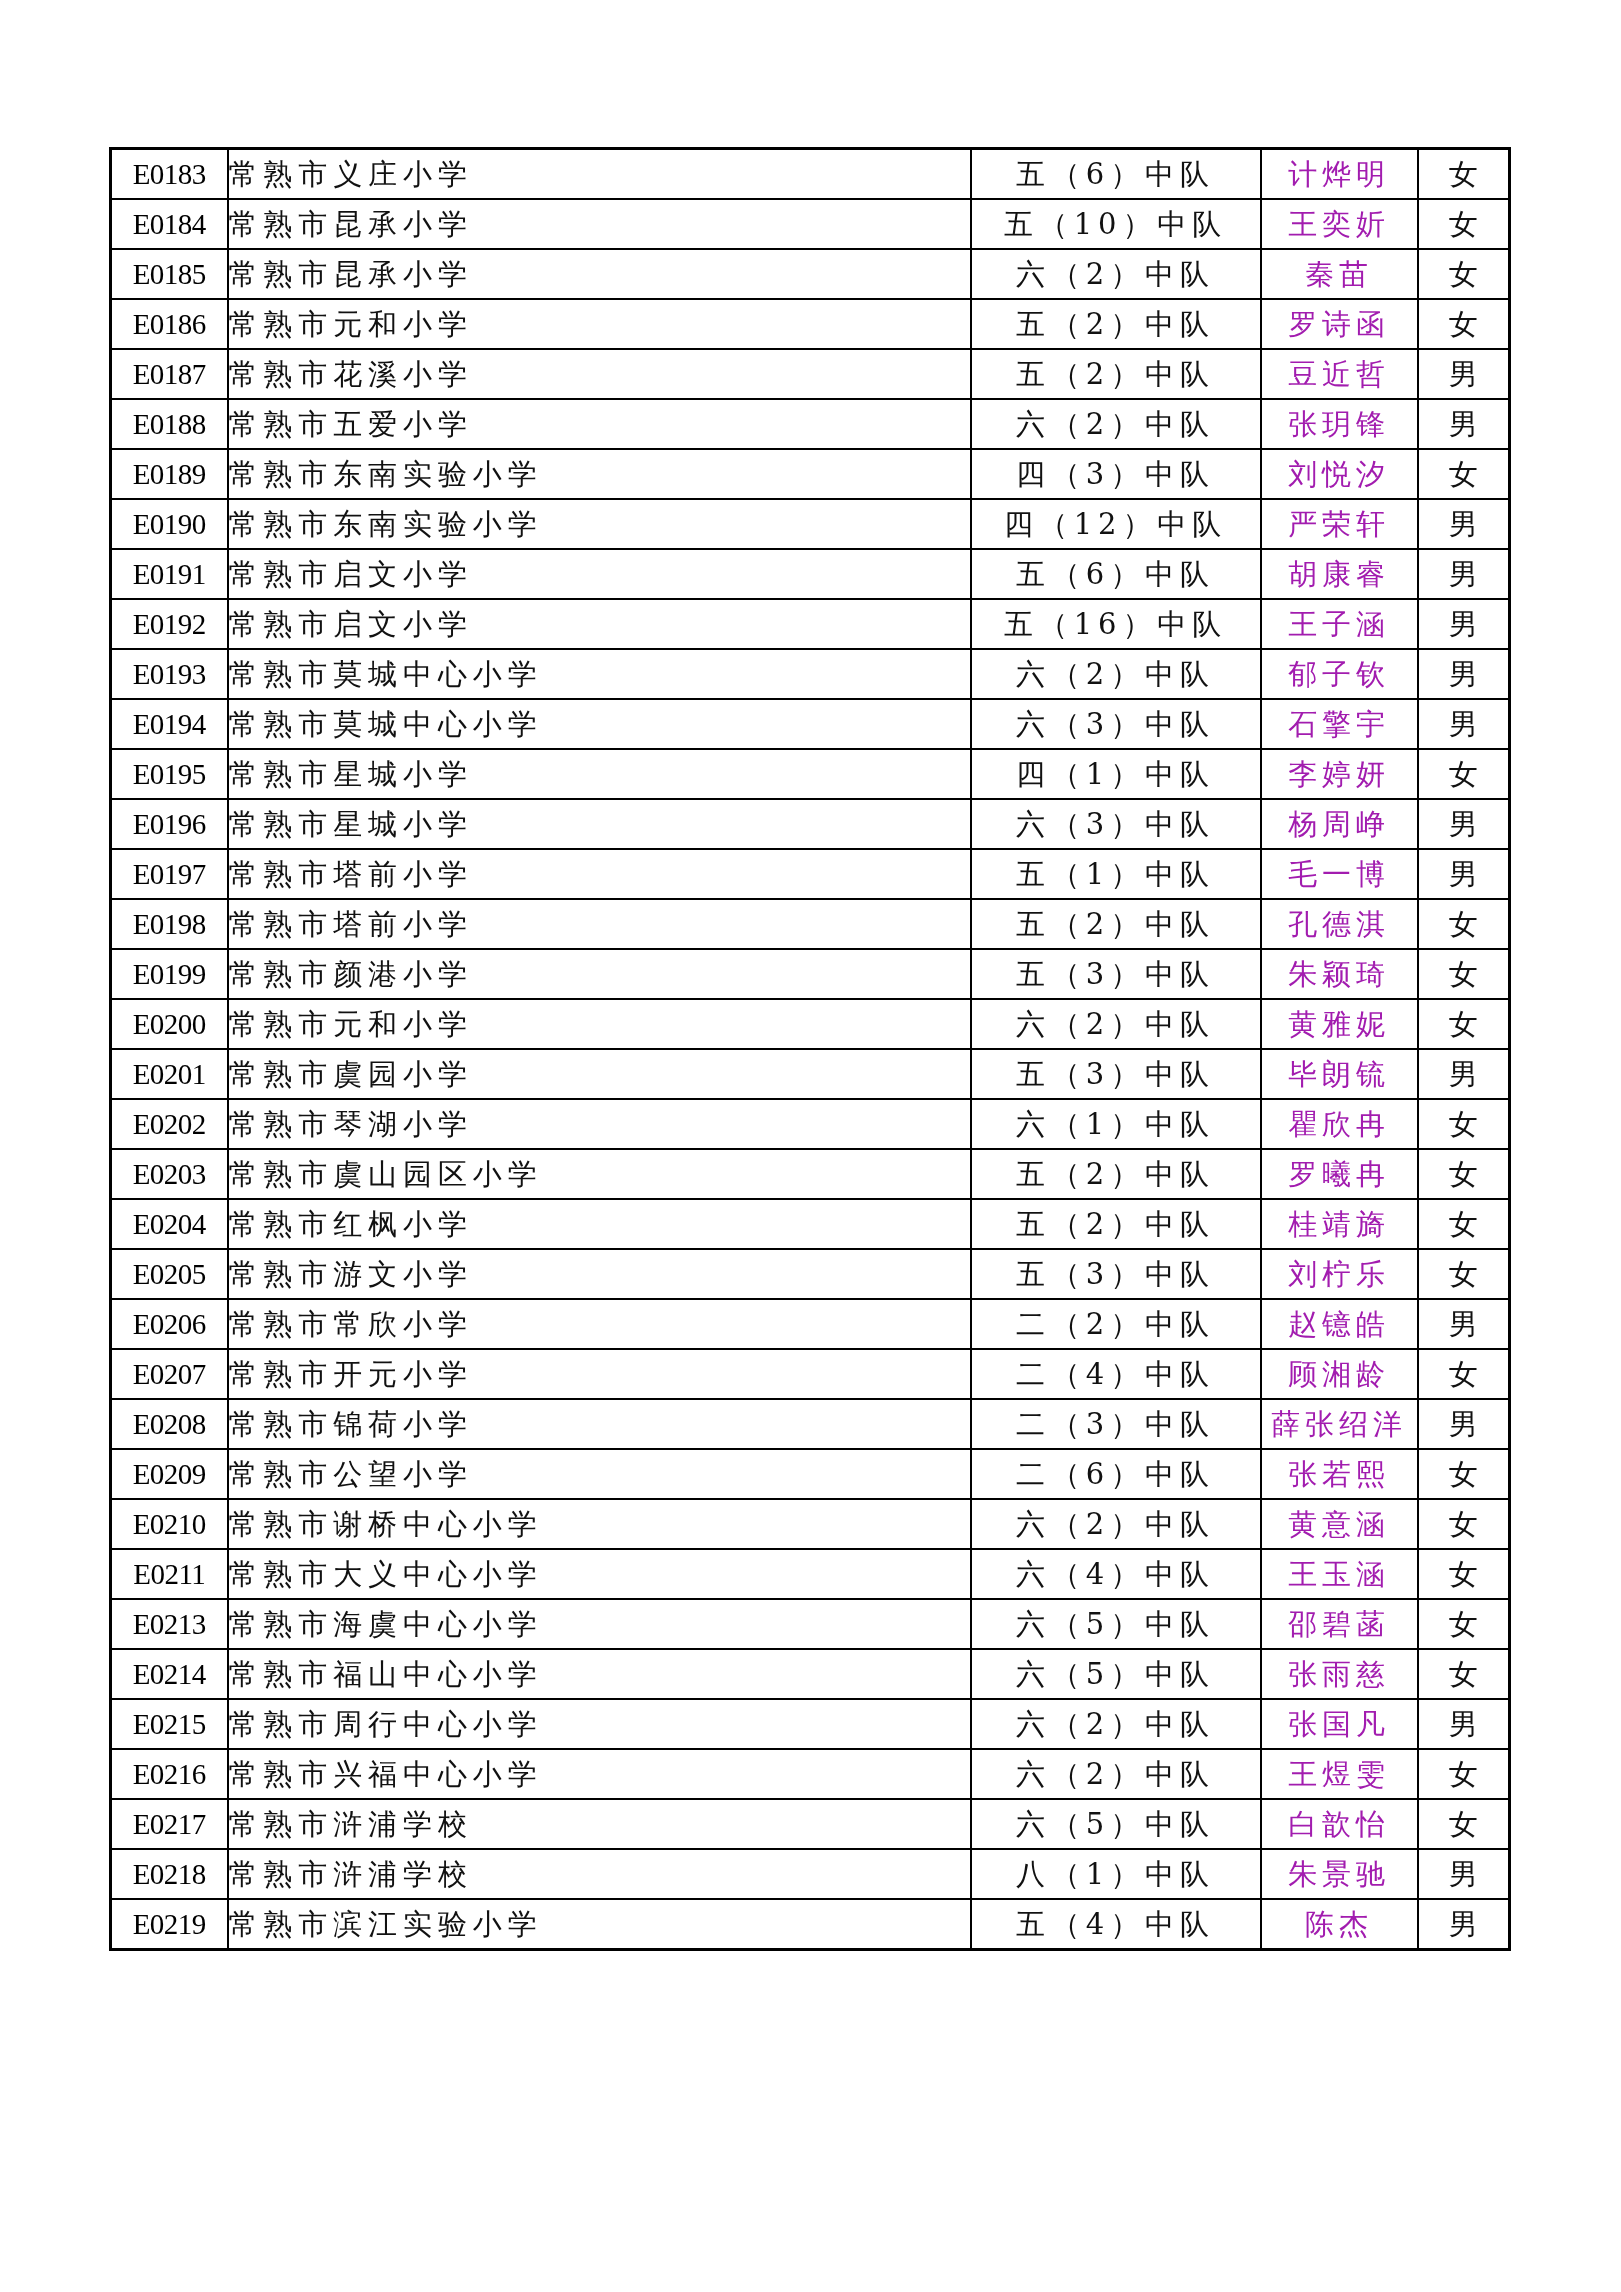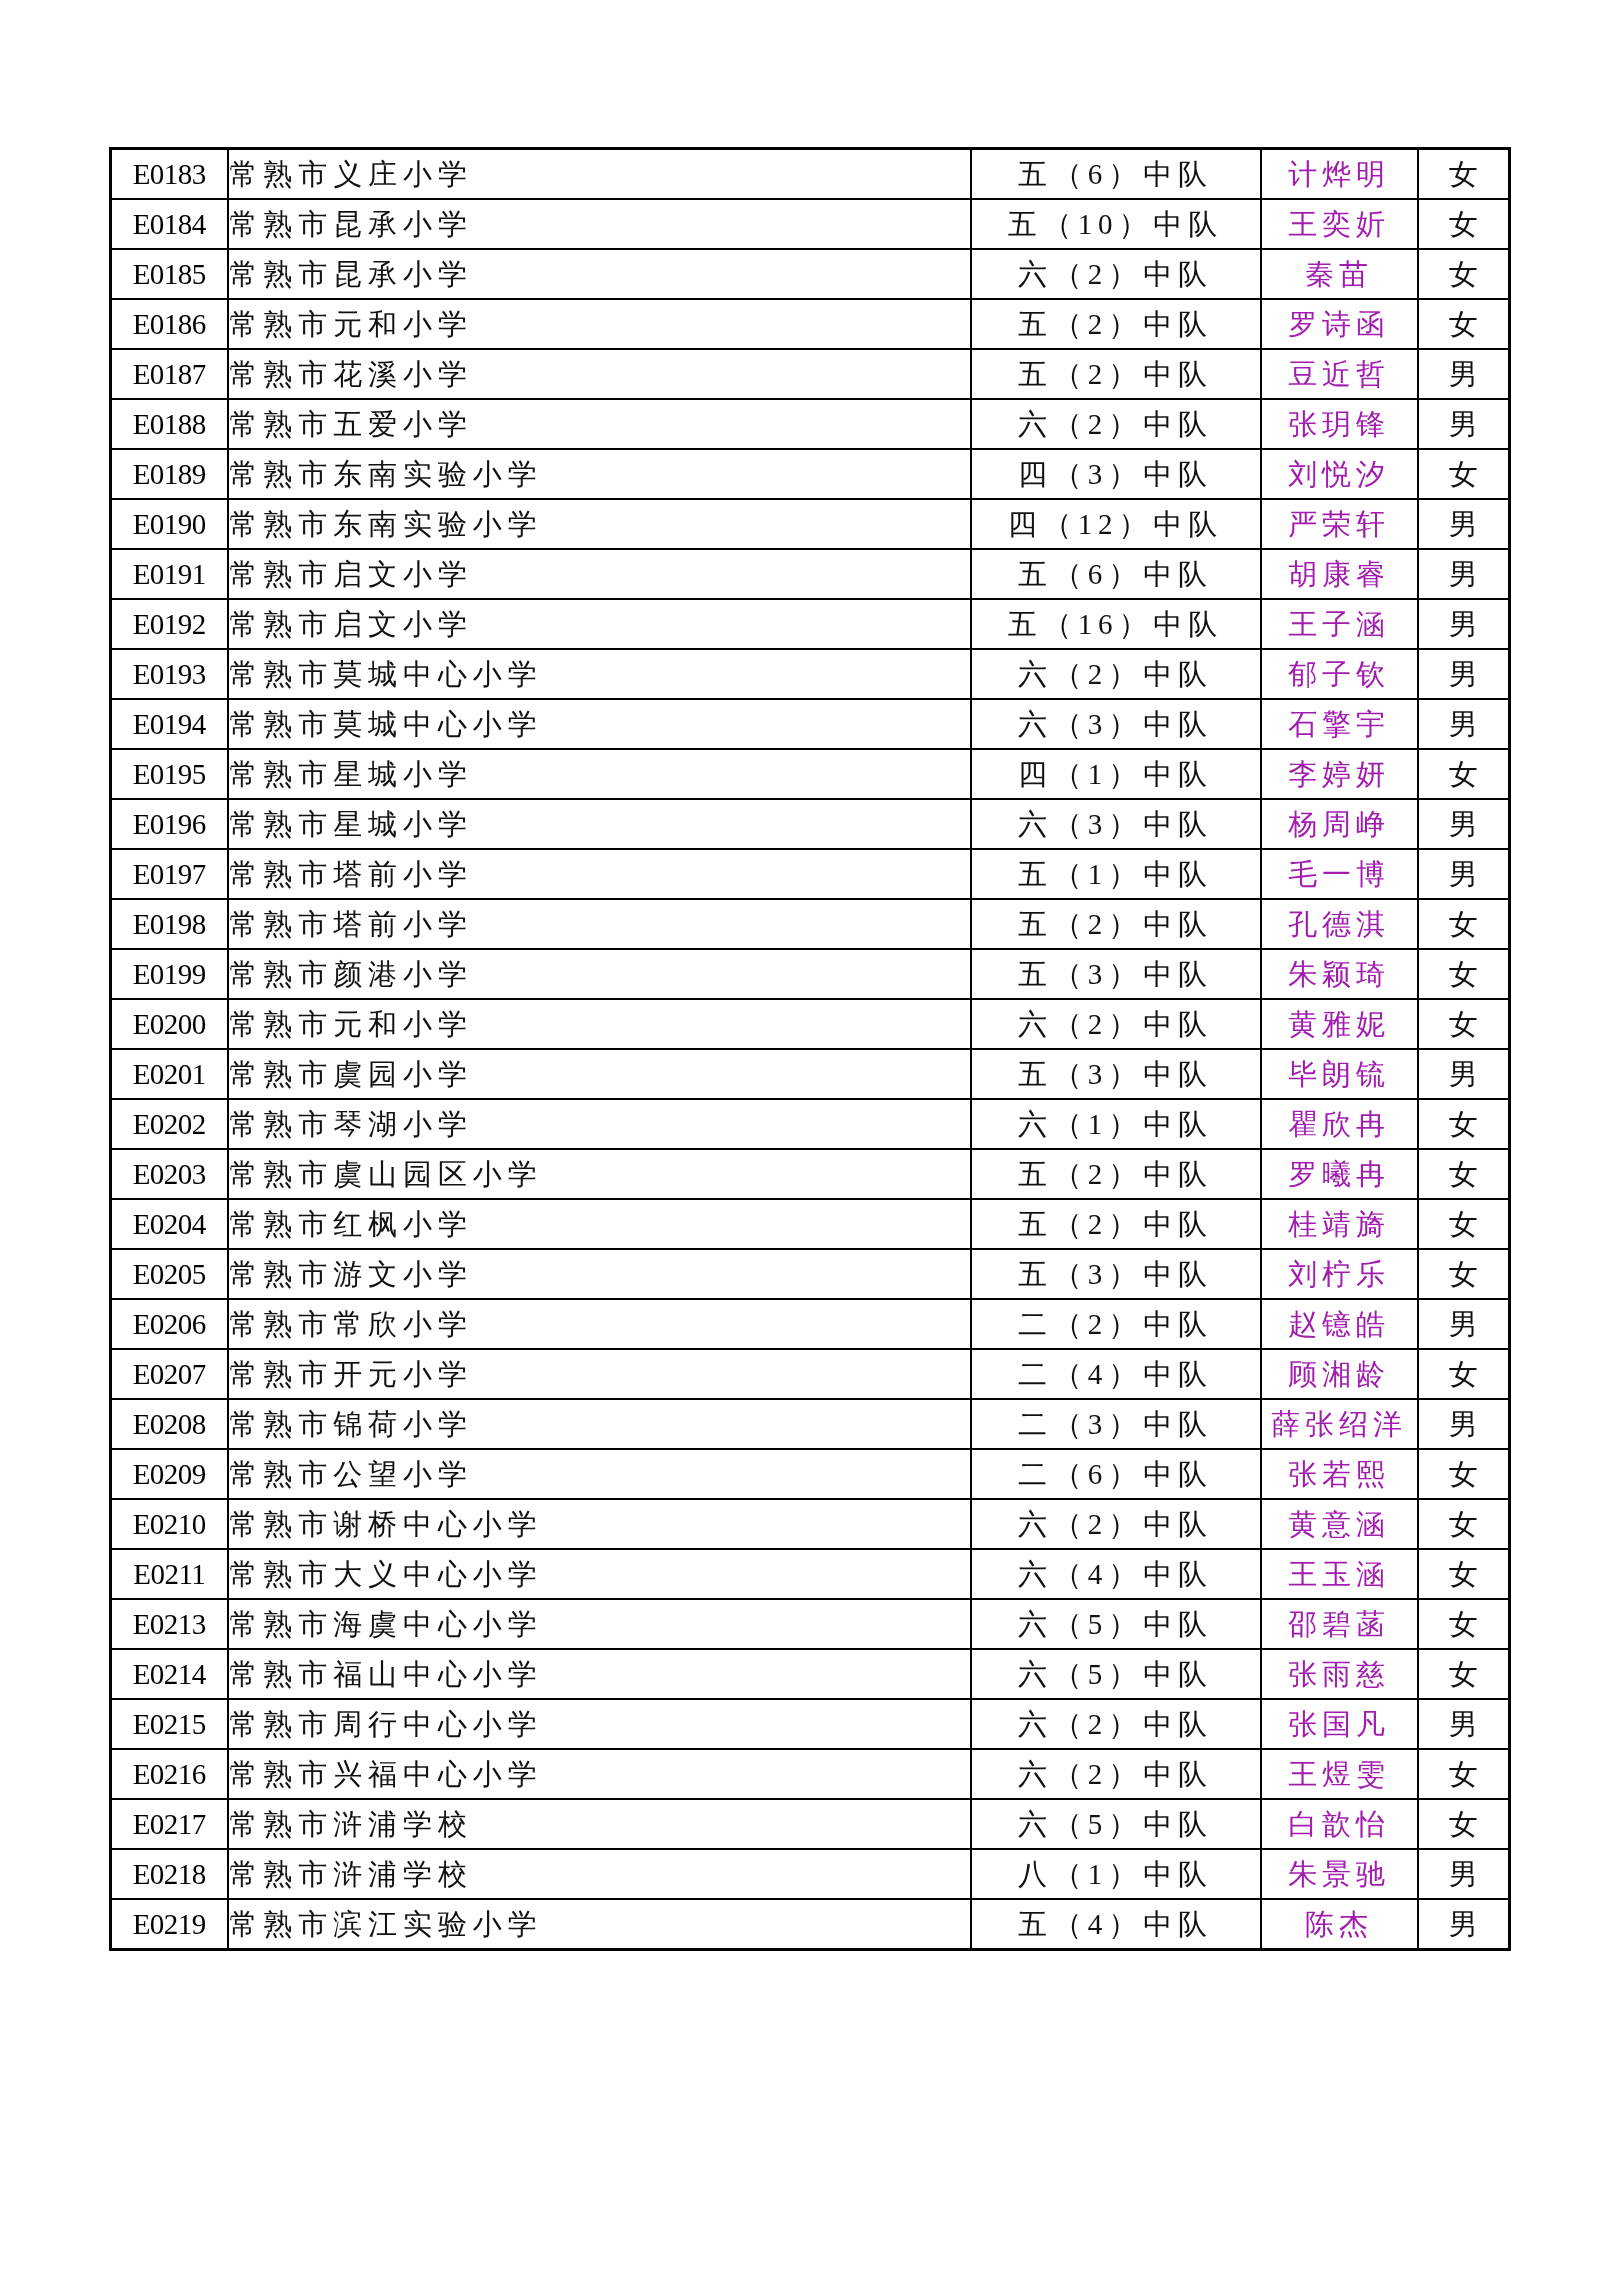--- a/index.html
+++ b/index.html
@@ -52,27 +52,25 @@
       letter-spacing: -0.5px;
       line-height: 41px;
       vertical-align: top;
       margin-left: 8px;
     }
     td.school {
       text-align: left;
       padding-left: 9.8px;
       letter-spacing: 5.9px;
       color: #111;
-      border-radius: 23px;
     }
     td.klass {
       text-align: center;
       letter-spacing: 5.9px;
       color: #111;
-      font-family: Liberation Serif, serif;
     }
     td.name {
       text-align: center;
       letter-spacing: 4.9px;
       color: #a21caf;
     }
     td.gender {
       text-align: center;
       color: #111;
     }

